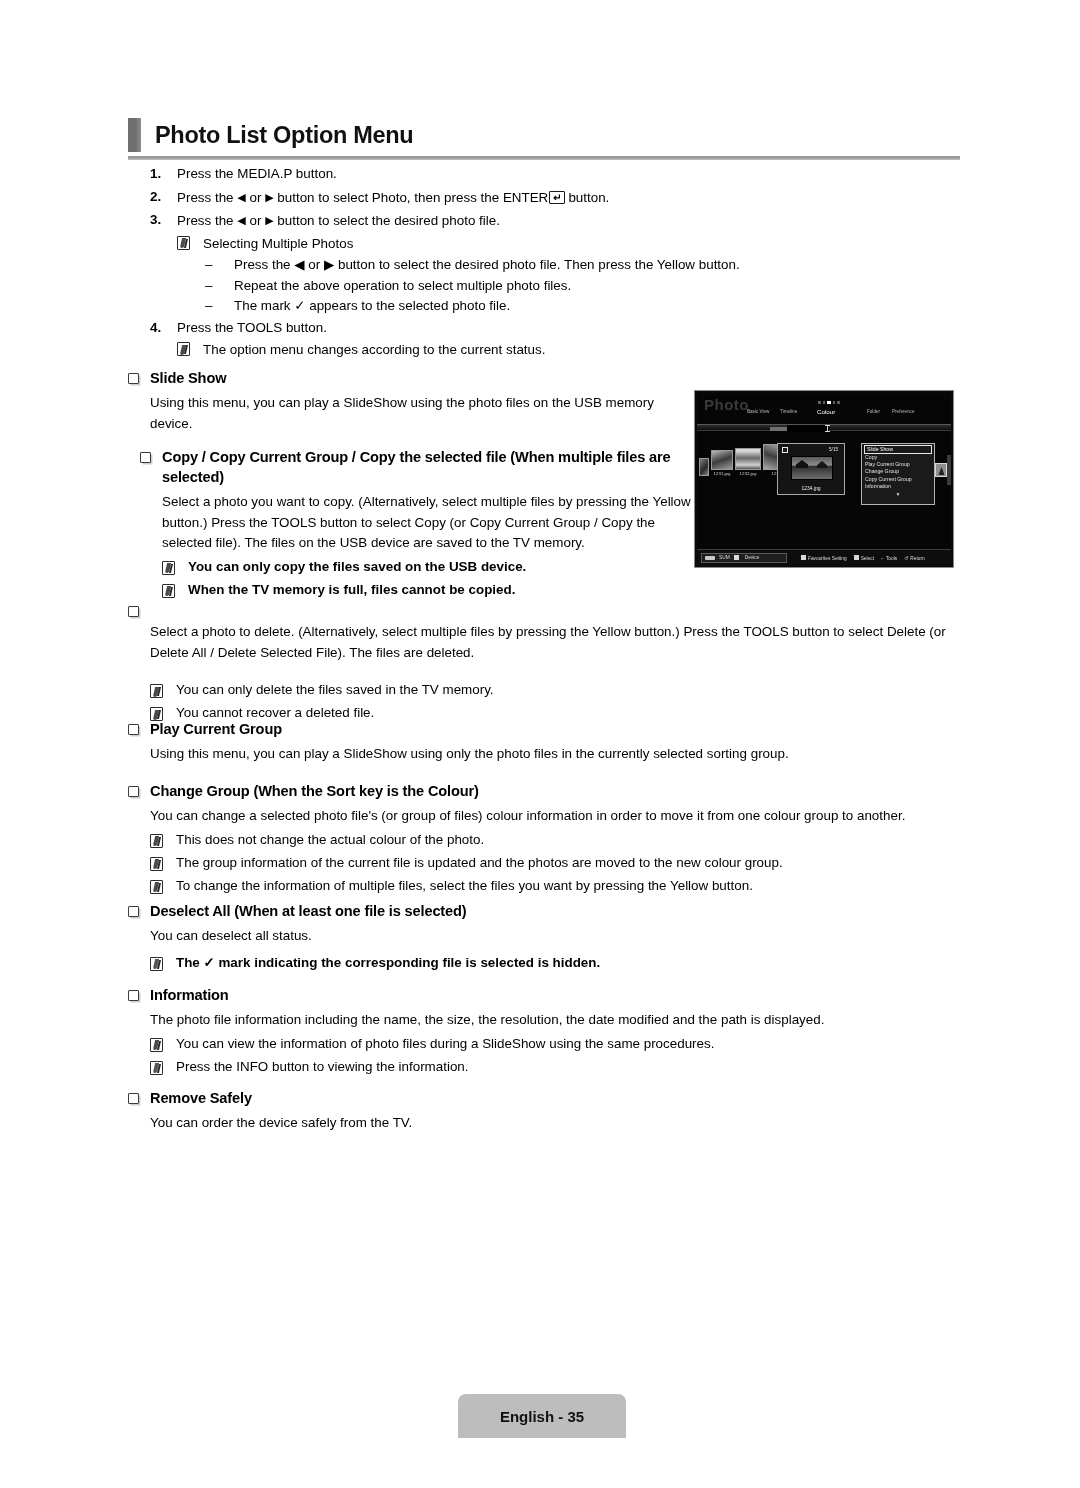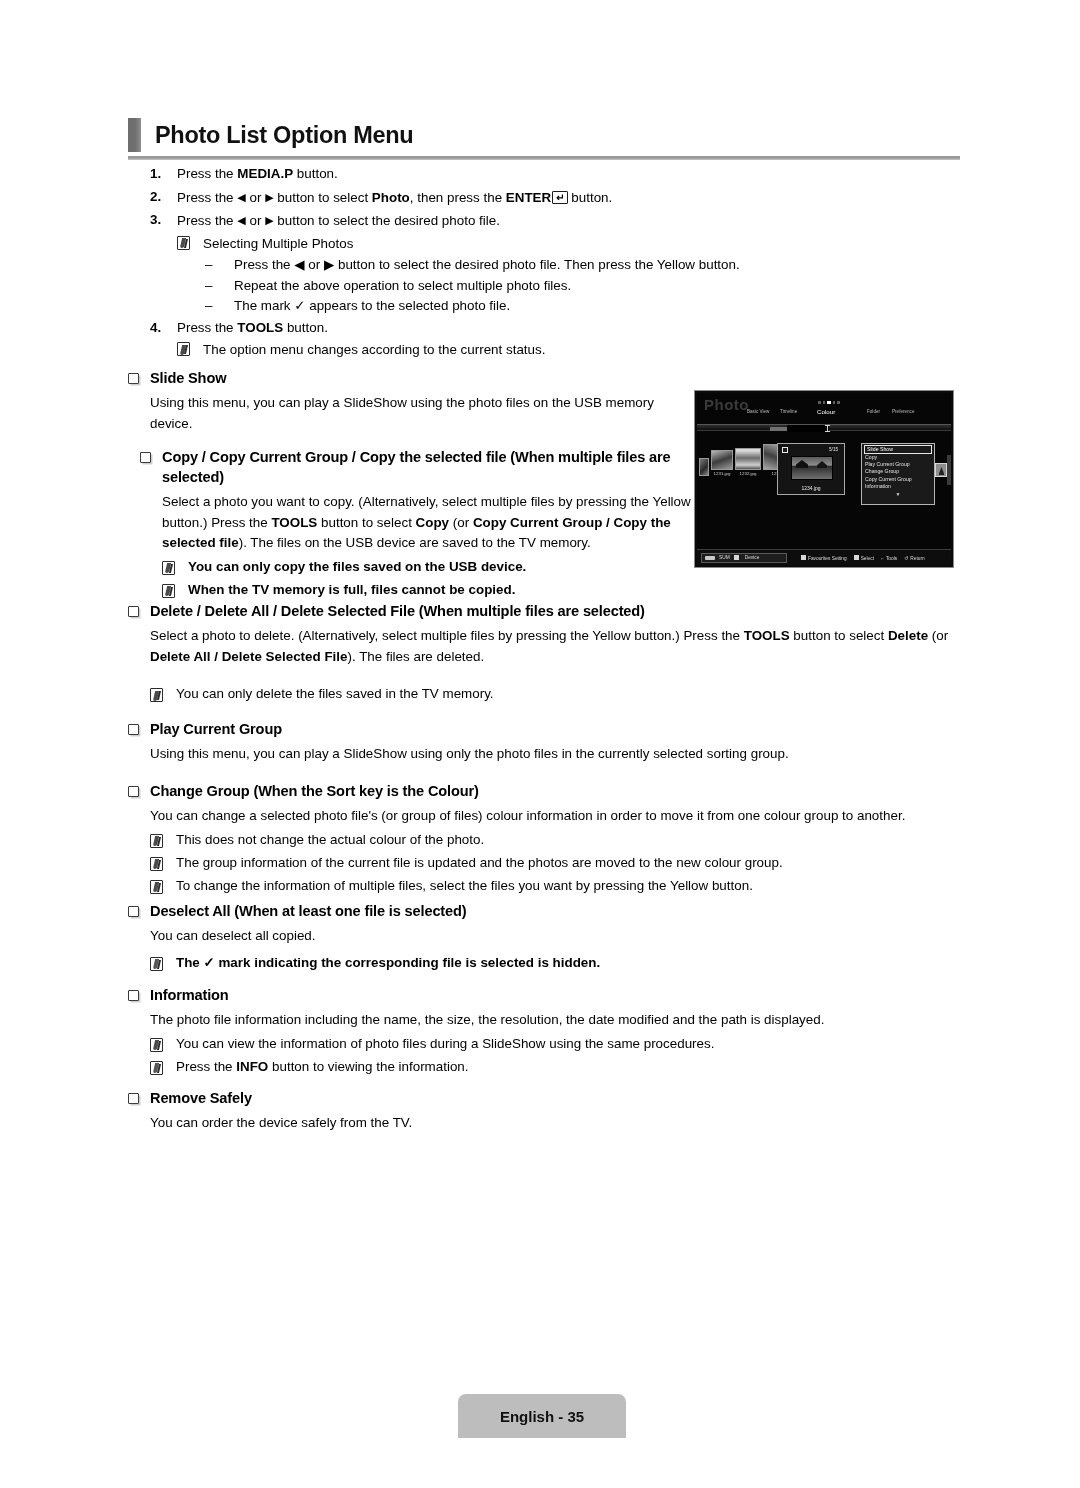--- a/index.html
+++ b/index.html
@@ -35,21 +35,21 @@
   .step { display: flex; font-size: 13.4px; line-height: 22.6px; }
   .step-num { width: 27px; flex: 0 0 27px; font-weight: bold; }
   .step-body { flex: 1; }
 
   .subnote { display: flex; font-size: 13.4px; line-height: 22.6px; margin-left: 27px; }
   .subnote .ni { flex: 0 0 26px; }
   .dash-list { margin-left: 55px; }
   .dash-row { display: flex; font-size: 13.4px; line-height: 20.5px; }
   .dash-row .dash { flex: 0 0 29px; }
 
-  b, .b { font-weight: bold; }
+  b, .b { font-weight: normal; }
 
   
   .note-icon {
     display: inline-block; width: 13px; height: 14px;
     border: 1px solid #2b2b2b; border-radius: 1px;
     position: relative; vertical-align: -2px; background:#fff;
   }
   .note-icon::before {
     content:""; position:absolute; left:3px; top:1.5px;
     width: 4px; height: 10px; background:#4a4a4a;
@@ -279,28 +279,31 @@
       <div class="nline">
         <span class="ni"><span class="note-icon"></span></span>
         <span>When the TV memory is full, files cannot be copied.</span>
       </div>
     </div>
   </div>
 
   <div class="section" style="left:128px; top:601px; width:832px;">
     <div class="sec-head">
       <span class="sq-bullet"></span>
-      <span class="sec-title">Delete / Delete All / Delete Selected File (When multiple files are selected)</span>
     </div>
     <div class="sec-body">Select a photo to delete. (Alternatively, select multiple files by pressing the Yellow button.) Press the <b>TOOLS</b> button to select <b>Delete</b> (or <b>Delete All / Delete Selected File</b>). The files are deleted.</div>
     <div class="sec-body" style="margin-top:16px;">
       <div class="nline">
         <span class="ni"><span class="note-icon"></span></span>
         <span>You can only delete the files saved in the TV memory.</span>
       </div>
+      <div class="nline">
+        <span class="ni"><span class="note-icon"></span></span>
+        <span>You cannot recover a deleted file.</span>
+      </div>
     </div>
   </div>
 
   <div class="section" style="left:128px; top:719px; width:832px;">
     <div class="sec-head">
       <span class="sq-bullet"></span>
       <span class="sec-title">Play Current Group</span>
     </div>
     <div class="sec-body">Using this menu, you can play a SlideShow using only the photo files in the currently selected sorting group.</div>
   </div>
@@ -325,21 +328,21 @@
         <span>To change the information of multiple files, select the files you want by pressing the Yellow button.</span>
       </div>
     </div>
   </div>
 
   <div class="section" style="left:128px; top:901px; width:832px;">
     <div class="sec-head">
       <span class="sq-bullet"></span>
       <span class="sec-title">Deselect All (When at least one file is selected)</span>
     </div>
-    <div class="sec-body">You can deselect all copied.</div>
+    <div class="sec-body">You can deselect all status.</div>
     <div class="sec-body" style="font-weight:bold;">
       <div class="nline">
         <span class="ni"><span class="note-icon alt"></span></span>
         <span>The ✓ mark indicating the corresponding file is selected is hidden.</span>
       </div>
     </div>
   </div>
 
   <div class="section" style="left:128px; top:985px; width:832px;">
     <div class="sec-head">

